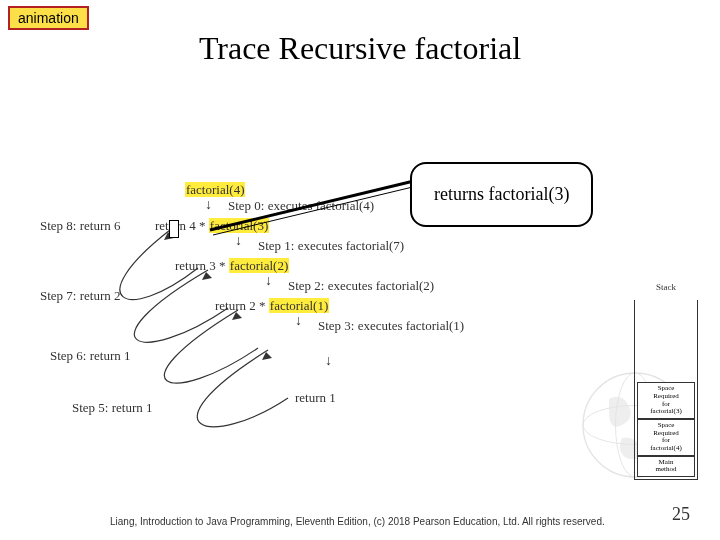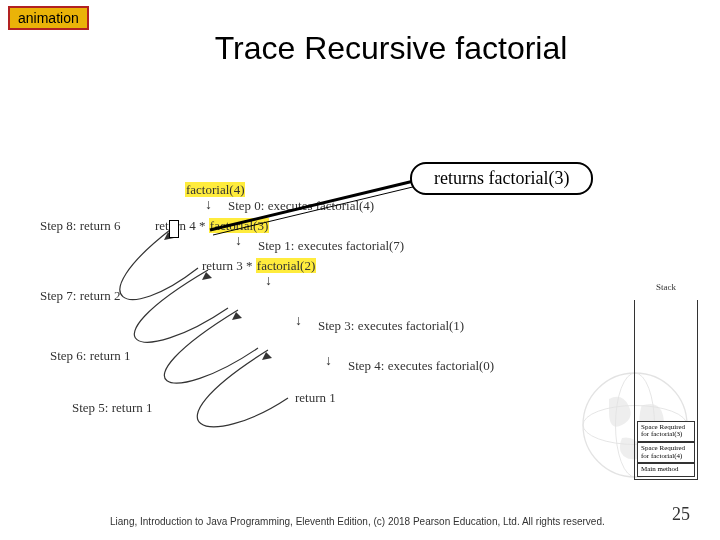--- a/index.html
+++ b/index.html
@@ -11,40 +11,39 @@
       position: relative;
       overflow: hidden;
     }
     .animation-tag {
       position: absolute;
       top: 6px;
       left: 8px;
       border: 2px solid #b22222;
       padding: 2px 8px;
       font-size: 14px;
-      background: #eab308;
+      background: #fde047;
     }
     .title {
       position: absolute;
       top: 30px;
       left: 50%;
       transform: translateX(-50%);
-      font-family: Liberation Sans, sans-serif;
+      font-family: Liberation Serif, serif;
       font-size: 32px;
       font-weight: 400;
       white-space: nowrap;
-      margin-left: 31px;
     }
     .callout {
       position: absolute;
       top: 162px;
       left: 410px;
       border: 2px solid #000;
       border-radius: 16px;
-      padding: 4px 22px;
+      padding: 20px 22px;
       font-family: "Times New Roman", serif;
       font-size: 18px;
       background: #fff;
       z-index: 5;
     }
     .diagram {
       position: absolute;
       top: 180px;
       left: 40px;
       width: 560px;
@@ -117,22 +116,22 @@
       top: 0;
       bottom: 0;
       border-left: 1px solid #333;
       border-right: 1px solid #333;
       border-bottom: 1px solid #333;
     }
     .frame {
       border: 1px solid #333;
       font-family: "Times New Roman", serif;
       font-size: 7px;
-      text-align: left;
-      padding: 2px 3px;
+      text-align: center;
+      padding: 2px 11px;
       line-height: 1.1;
       background: #fff;
       margin: 0 2px;
     }
     .frame-stack {
       position: absolute;
       bottom: 2px;
       left: 0;
       right: 0;
     }
@@ -183,30 +182,31 @@
   <div class="node" style="top:2px;left:145px"><span class="hl">factorial(4)</span></div>
   <div class="arrow-down" style="top:17px;left:165px">↓</div>
   <div class="step-label" style="top:18px;left:188px">Step 0: executes factorial(4)</div>
 
   <div class="node" style="top:38px;left:115px"><span>return 4 * </span><span class="hl">factorial(3)</span></div>
   <div class="small-box" style="top:40px;left:129px"></div>
   <div class="arrow-down" style="top:53px;left:195px">↓</div>
   <div class="step-label" style="top:58px;left:218px">Step 1: executes factorial(7)</div>
   <div class="step-label" style="top:38px;left:0px">Step 8: return 6</div>
 
-  <div class="node" style="top:78px;left:162px"><span>return 3 * </span><span class="hl">factorial(2)</span></div>
+  <div class="node" style="top:78px;left:135px"><span>return 3 * </span><span class="hl">factorial(2)</span></div>
   <div class="arrow-down" style="top:93px;left:225px">↓</div>
+  <div class="step-label" style="top:98px;left:248px">Step 2: executes factorial(2)</div>
   <div class="step-label" style="top:108px;left:0px">Step 7: return 2</div>
 
+  <div class="node" style="top:118px;left:175px"><span>return 2 * </span><span class="hl">factorial(1)</span></div>
   <div class="arrow-down" style="top:133px;left:255px">↓</div>
   <div class="step-label" style="top:138px;left:278px">Step 3: executes factorial(1)</div>
   <div class="step-label" style="top:168px;left:10px">Step 6: return 1</div>
 
   <div class="arrow-down" style="top:173px;left:285px">↓</div>
-  <div class="step-label" style="top:178px;left:308px">Step 4: executes factorial(0)</div>
   <div class="step-label" style="top:220px;left:32px">Step 5: return 1</div>
 
   <div class="node" style="top:210px;left:255px">return 1</div>
 
   <svg class="paths">
     <path d="M 248 218 C 170 270, 100 250, 228 170" stroke="#333" fill="none" stroke-width="1.2"></path>
     <path d="M 218 168 C 130 228, 70 208, 198 130" stroke="#333" fill="none" stroke-width="1.2"></path>
     <path d="M 188 128 C 100 188, 40 165, 168 90" stroke="#333" fill="none" stroke-width="1.2"></path>
     <path d="M 158 88 C 85 145, 40 120, 130 50" stroke="#333" fill="none" stroke-width="1.2"></path>
     <polygon points="226,172 222,180 232,178" fill="#333"></polygon>

